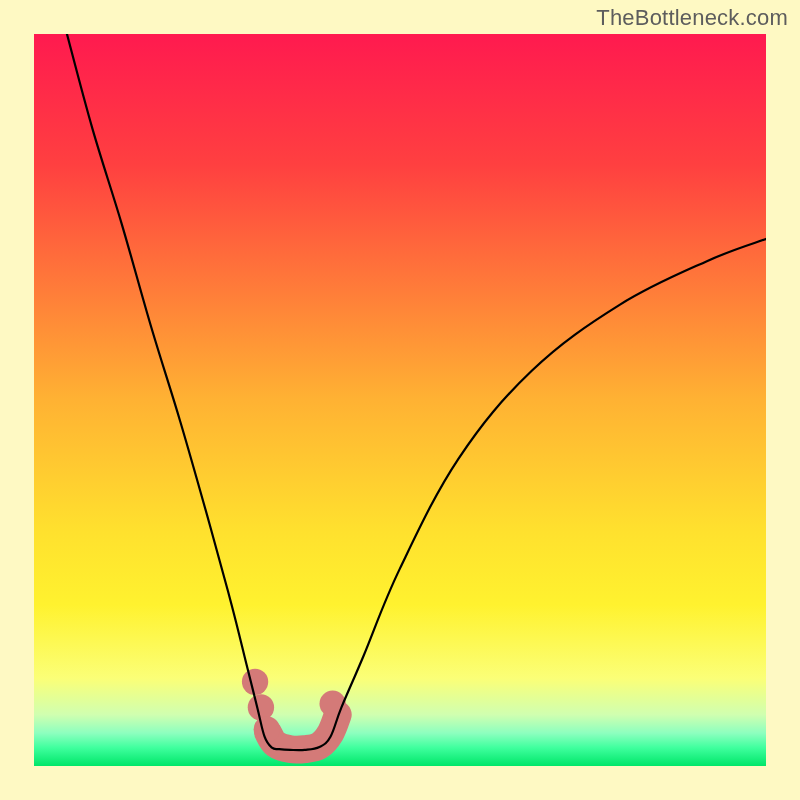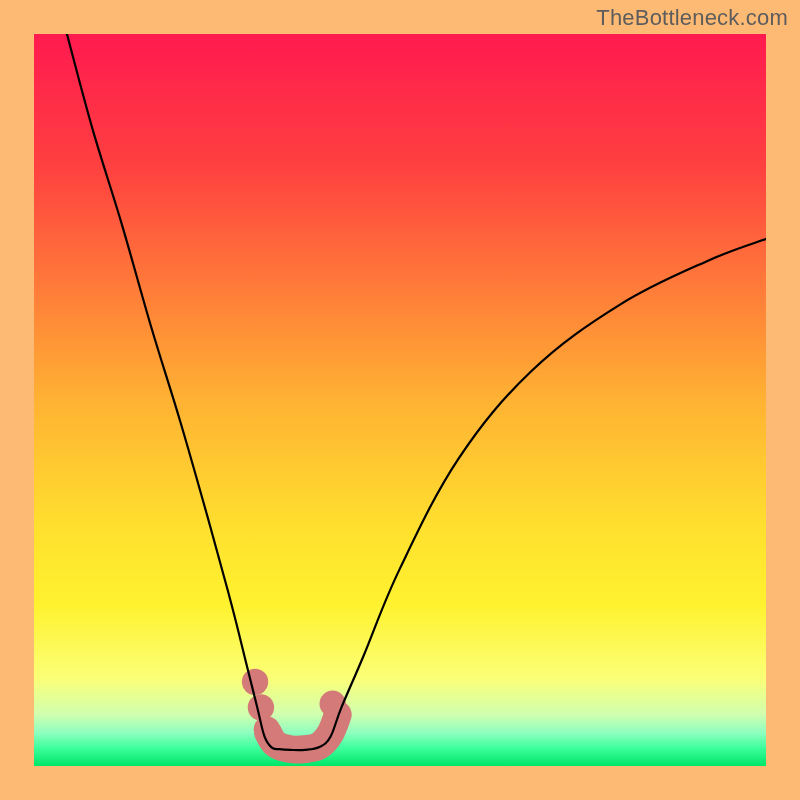--- a/index.html
+++ b/index.html
@@ -10,21 +10,21 @@
     background: #000000;
     overflow: hidden;
     font-family: Arial, Helvetica, sans-serif;
   }
   .frame {
     position: absolute;
     left: 0;
     top: 0;
     width: 800px;
     height: 800px;
-    background: #fdba74;
+    background: #fef9c3;
   }
   .plot {
     position: absolute;
     left: 34px;
     top: 34px;
     width: 732px;
     height: 732px;
     overflow: hidden;
   }
   .gradient {

